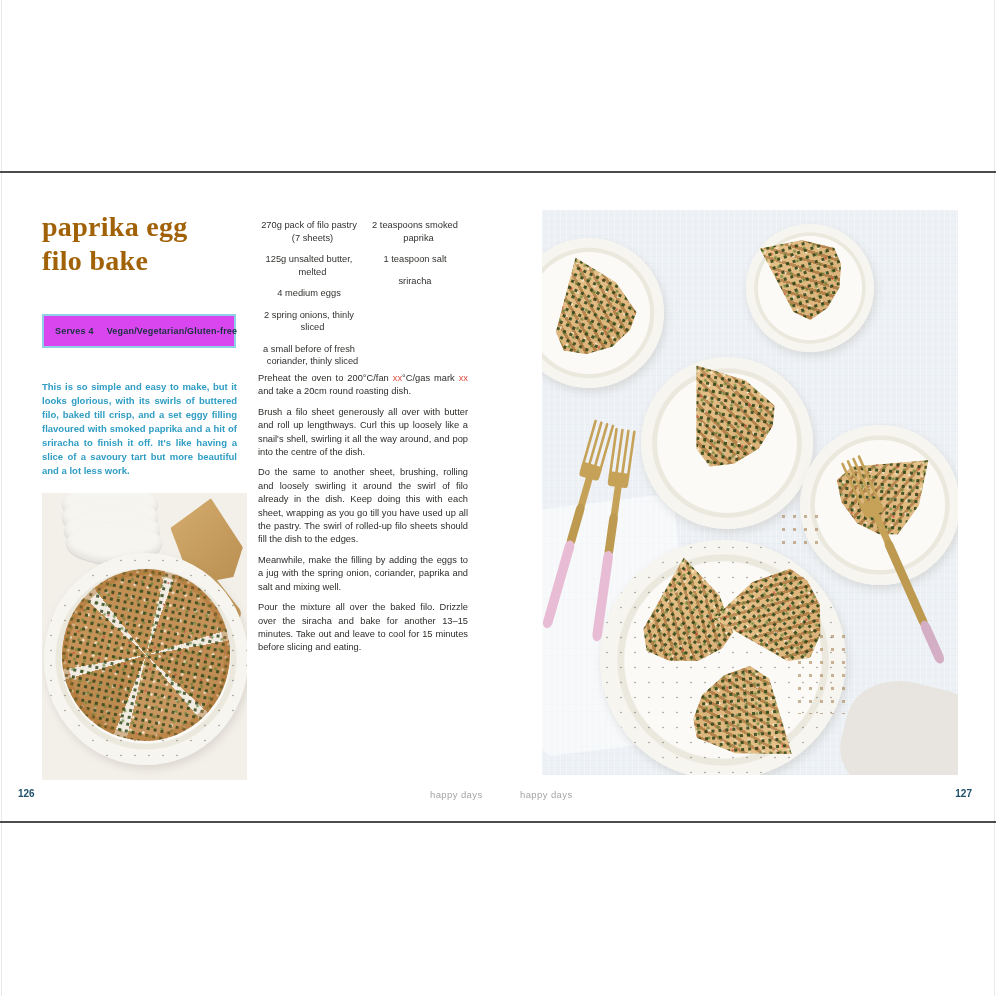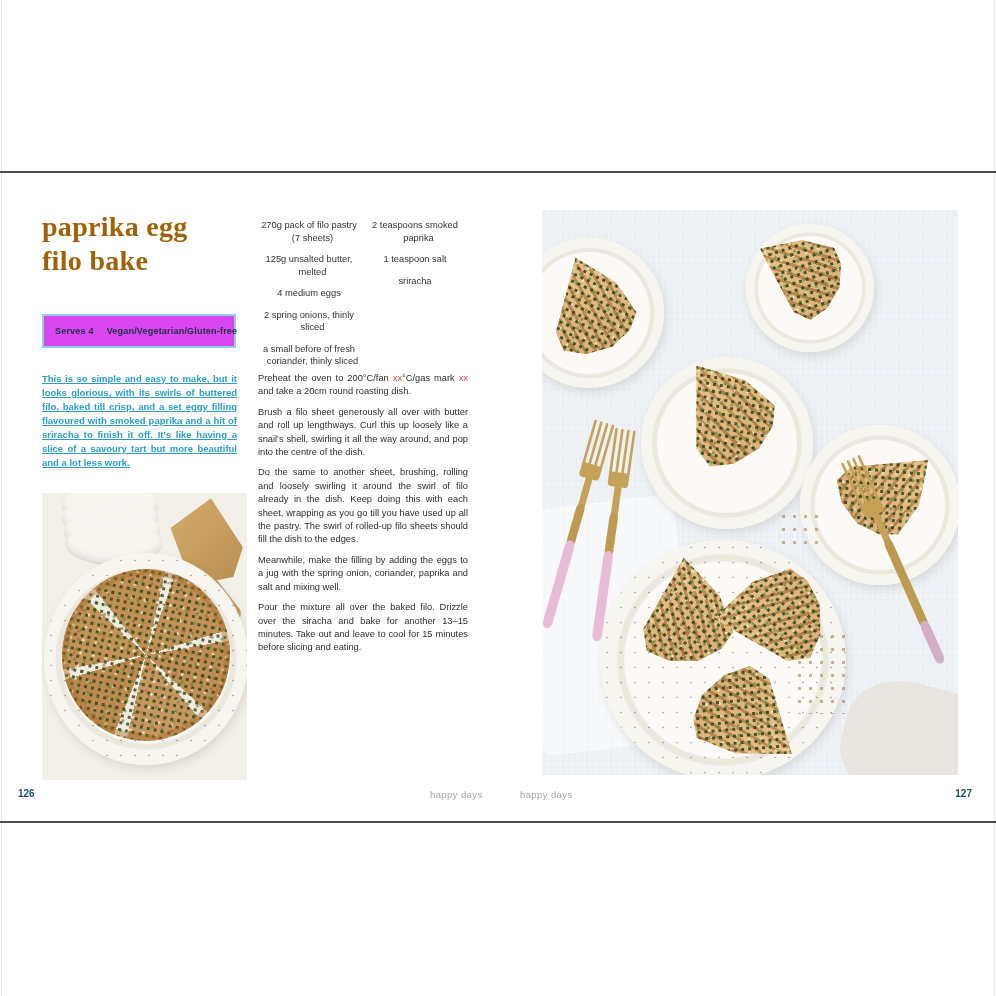--- a/index.html
+++ b/index.html
@@ -12,22 +12,22 @@
   .rule-h{position:absolute;left:0;width:996px;height:2px;background:var(--c-rule_dark,#4d4d4d);}
 
   
   .title{left:42px;top:210px;width:200px;font-size:28px;font-weight:bold;
     color:#a16207;line-height:1.2;letter-spacing:.3px;font-family:Liberation Serif, serif;}
   .badge{left:42px;top:314px;width:194px;height:34px;box-sizing:border-box;
     border:2px solid var(--c-accent_blue,#8fd0e4);display:flex;align-items:center;
     padding-left:11px;gap:13px;background:#d946ef;}
   .badge span{font-size:9px;font-weight:bold;color:var(--c-badge_text,#17333f);
     letter-spacing:.2px;white-space:nowrap;}
-  .intro{left:42px;top:372px;width:195px;font-size:9.5px;line-height:14px;
-    font-weight:600;color:var(--c-intro_teal,#2f9dc4);text-align:justify;text-decoration:underline;}
+  .intro{left:42px;top:380px;width:195px;font-size:9.5px;line-height:14px;
+    font-weight:600;color:var(--c-intro_teal,#2f9dc4);text-align:justify;}
   .ing-col{top:219px;font-size:9.3px;line-height:12.5px;color:#33322f;}
   .ing-col .ing{margin-bottom:9px;padding-left:7px;text-indent:-7px;text-align:center;}
   .ing-col1{left:258px;width:102px;}
   .ing-col2{left:363px;width:104px;}
   .method{left:258px;top:372px;width:210px;font-size:9.3px;line-height:13.4px;
     color:#2e2d2a;text-align:justify;}
   .method p{margin:0 0 7px 0;}
   .red{color:var(--c-red_placeholder,#da4b41);}
   .pagenum{font-size:10px;font-weight:bold;color:var(--c-page_number,#1d4f6b);}
   .running{font-size:9.5px;color:var(--c-footer_gray,#a5a5a5);letter-spacing:.4px;}

